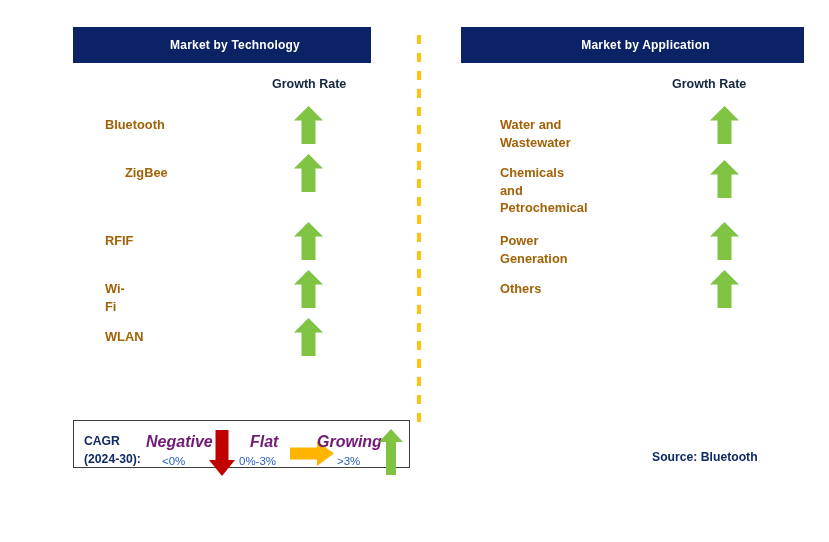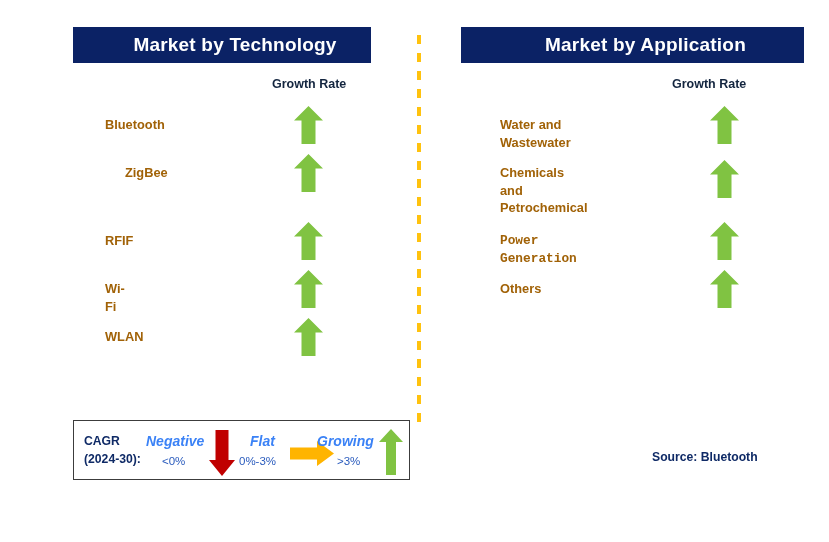--- a/index.html
+++ b/index.html
@@ -19,21 +19,21 @@
   .header-bar {
     position: absolute;
     height: 36px;
     background: #0b2265;
     display: flex;
     align-items: center;
     justify-content: center;
   }
   .header-bar .header-title {
     color: #ffffff;
-    font-size: 19px;
+    font-size: 12px;
     font-weight: bold;
     letter-spacing: 0.2px;
     font-family: "Liberation Sans", sans-serif;
     margin-left: 26px;
   }
 
   #header-tech { left: 73px; top: 27px; width: 298px; }
   #header-app  { left: 461px; top: 27px; width: 343px; }
 
   
@@ -87,42 +87,42 @@
     background-size: 4px 18px;
     background-repeat: repeat-y;
   }
 
   
   #legend {
     position: absolute;
     left: 73px;
     top: 420px;
     width: 337px;
-    height: 60px;
+    height: 48px;
     border: 1.5px solid #3c3c3c;
     background: #ffffff;
     box-sizing: border-box;
   }
   .legend-cagr {
     position: absolute;
     left: 10px;
     top: 12px;
     font-size: 12.2px;
     font-weight: bold;
     color: #0f2a66;
     line-height: 1.45;
     font-family: "Liberation Sans", sans-serif;
     white-space: pre-line;
   }
   .legend-term {
     position: absolute;
-    font-size: 14px;
+    font-size: 16px;
     font-weight: bold;
     font-style: italic;
-    color: #3b82f6;
+    color: #701a75;
     font-family: "Liberation Sans", sans-serif;
     white-space: nowrap;
   }
   .legend-range {
     position: absolute;
     font-size: 11.5px;
     color: #2a5bbd;
     font-family: "Liberation Sans", sans-serif;
     white-space: nowrap;
   }
@@ -216,21 +216,21 @@
   <div class="row-label" style="left:468px; top:164px;">Chemicals and
 Petrochemical</div>
   <div class="arrow-up" style="left:710px; top:160px;">
     <svg viewBox="0 0 29 38" xmlns="http://www.w3.org/2000/svg">
         <polygon points="14.5,0 29,14.5 21.5,14.5 21.5,38 7.5,38 7.5,14.5 0,14.5" fill="#80c342"></polygon>
       </svg>
   </div>
 </div>
 
 <div class="row">
-  <div class="row-label" style="left:468px; top:232px;font-family:Liberation Mono, monospace;">Power Generation</div>
+  <div class="row-label" style="left:468px; top:232px;">Power Generation</div>
   <div class="arrow-up" style="left:710px; top:222px;">
     <svg viewBox="0 0 29 38" xmlns="http://www.w3.org/2000/svg">
         <polygon points="14.5,0 29,14.5 21.5,14.5 21.5,38 7.5,38 7.5,14.5 0,14.5" fill="#80c342"></polygon>
       </svg>
   </div>
 </div>
 
 <div class="row">
   <div class="row-label" style="left:468px; top:280px;">Others</div>
   <div class="arrow-up" style="left:710px; top:270px;">

